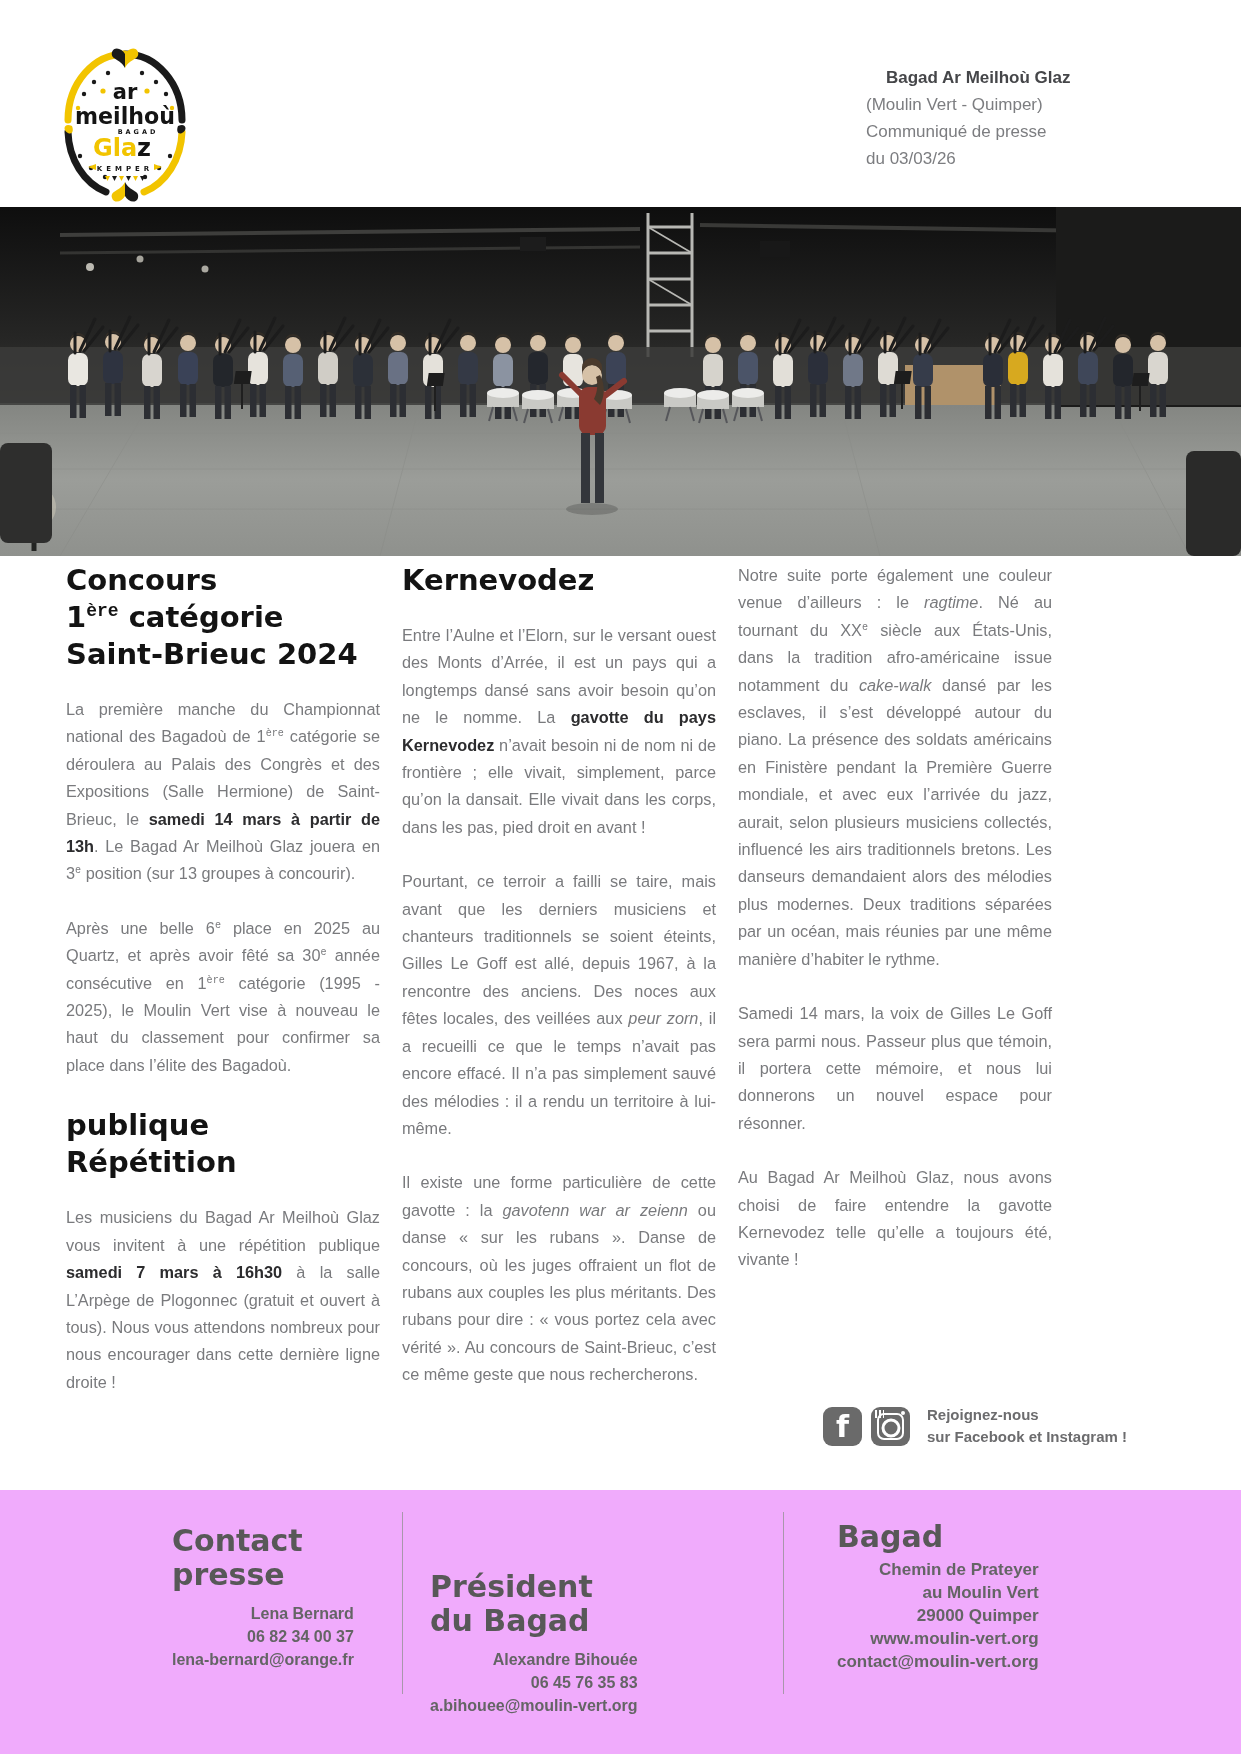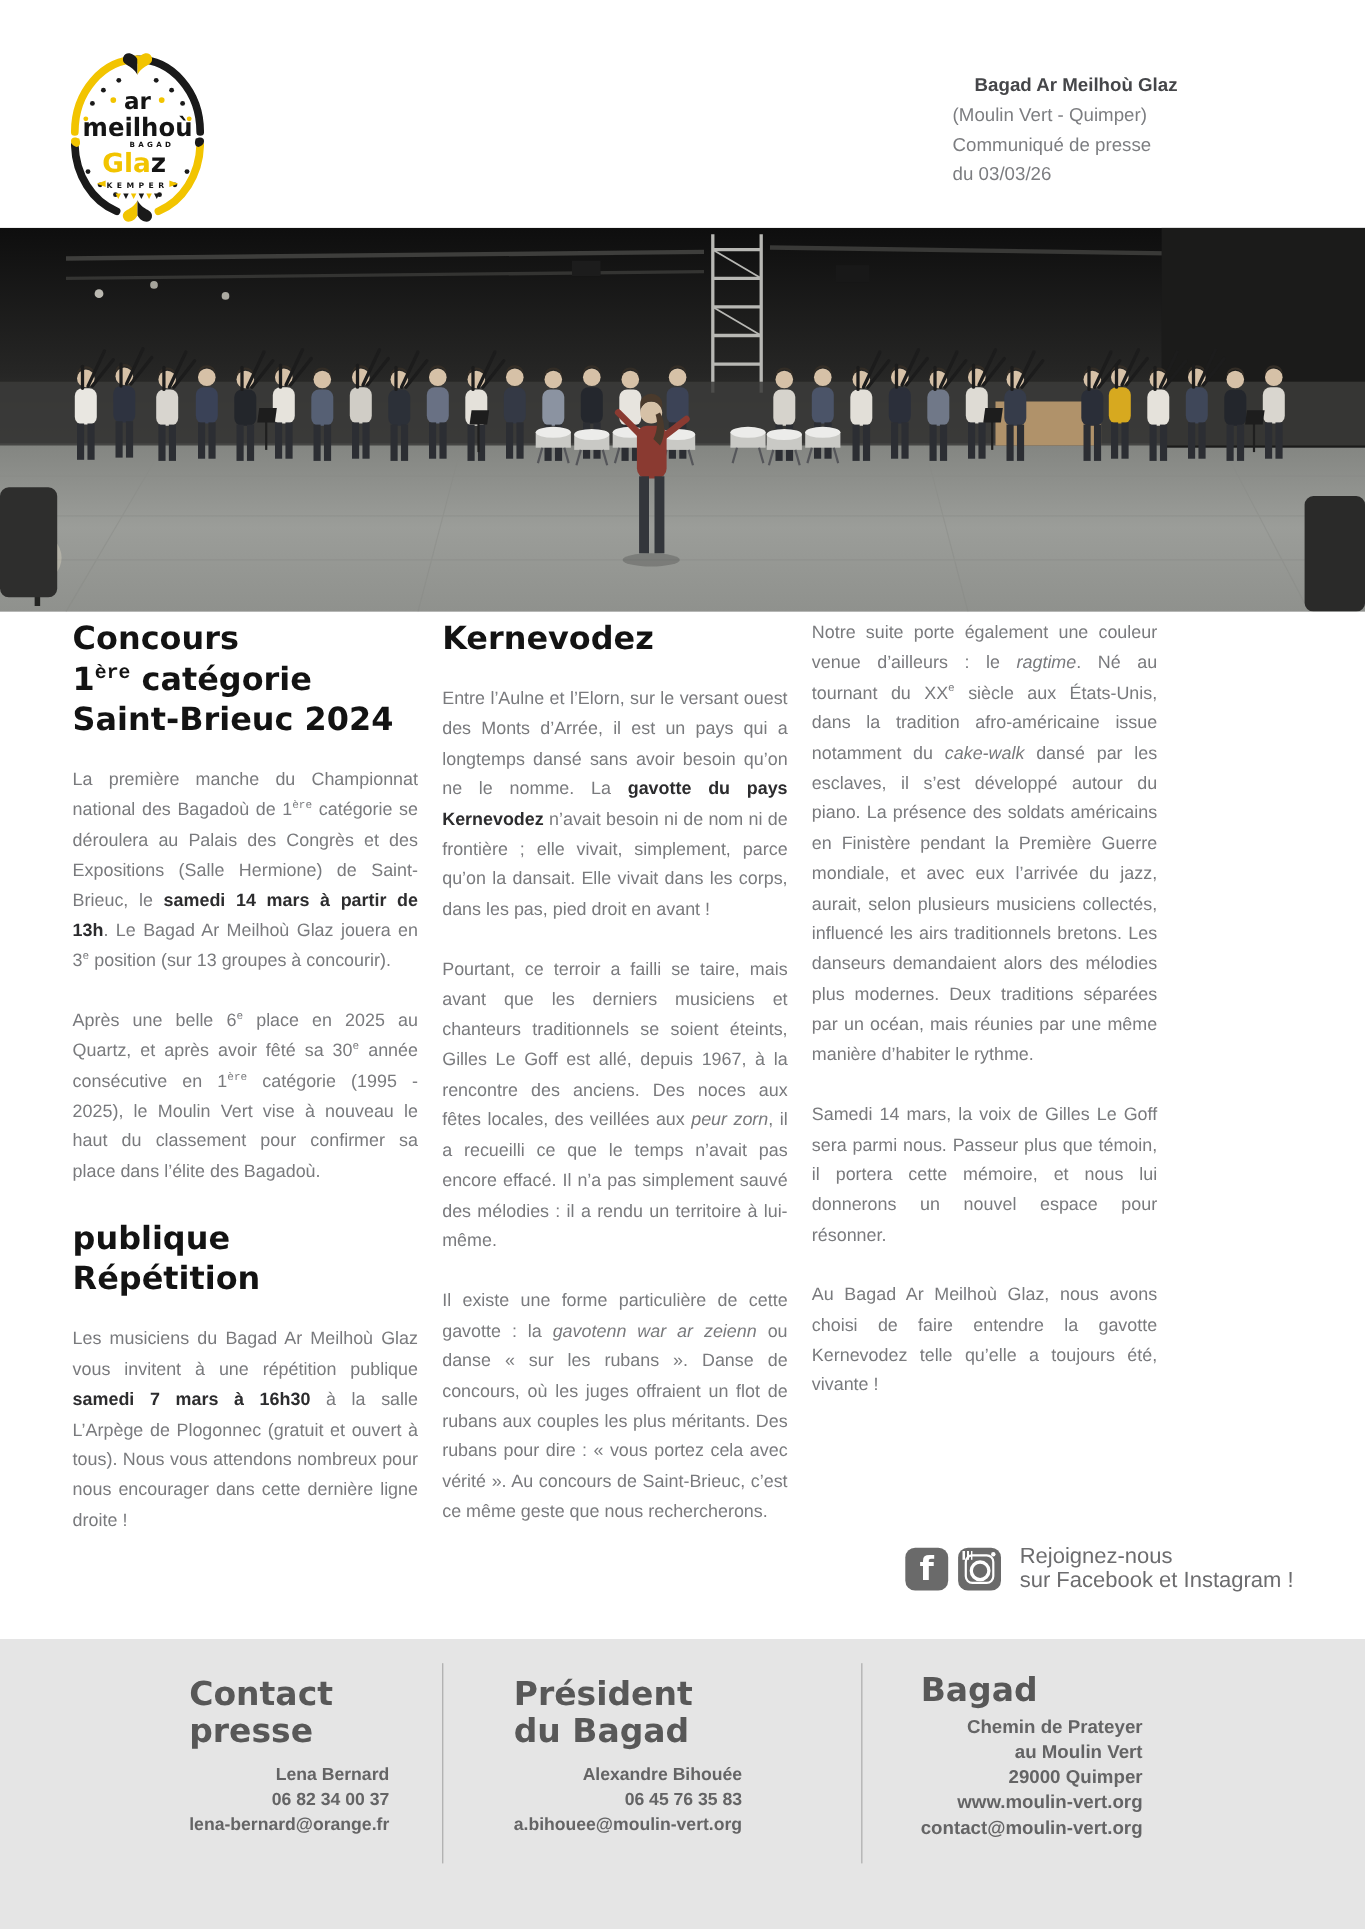--- a/index.html
+++ b/index.html
@@ -31,29 +31,29 @@
   .social{position:absolute;left:823px;top:1404px;display:flex;align-items:center;}
   .icon-sq{width:39px;height:39px;border-radius:9px;background:#6a6a6a;position:relative;margin-right:9px;flex:none;}
   .fb-f{position:absolute;left:0;right:0;bottom:2px;text-align:center;color:#ffffff;
     font-family:"DejaVu Sans",sans-serif;font-weight:700;font-size:30px;line-height:34px;}
   .insta-frame{position:absolute;inset:6px;border:2.5px solid #ffffff;border-radius:7px;}
   .insta-lens{position:absolute;left:50%;top:54%;width:13px;height:13px;border:3px solid #ffffff;
     border-radius:50%;transform:translate(-50%,-50%);}
   .insta-dot{position:absolute;right:5px;top:4px;width:4.5px;height:4.5px;background:#ffffff;border-radius:50%;}
   .insta-stripes{position:absolute;left:4px;top:3px;width:9px;height:8px;
     background:repeating-linear-gradient(90deg,#ffffff 0 2px,rgba(0,0,0,0) 2px 4px);}
-  .social-text{margin-left:8px;font-weight:400;color:#6c6c6e;font-size:20px;line-height:22px;}
-  
-  .footer{position:absolute;left:0;top:1490px;width:1241px;height:264px;background:#e5e5e5;}
+  .social-text{margin-left:8px;font-weight:700;color:#6c6c6e;font-size:15px;line-height:22px;}
+  
+  .footer{position:absolute;left:0;top:1490px;width:1241px;height:264px;background:#f0abfc;}
   .f-div{position:absolute;top:22px;width:1px;height:182px;background:#909090;opacity:.75;}
   .f-div.d1{left:402px;}
   .f-div.d2{left:783px;}
   .f-col{position:absolute;top:34px;}
   .f-col.c1{left:172px;}
-  .f-col.c2{left:467px;}
+  .f-col.c2{left:430px;margin-top:46px;}
   .f-col.c3{left:837px;top:30px;}
   .f-head{font-family:"DejaVu Sans","Liberation Sans",sans-serif;font-weight:800;
     font-size:30px;line-height:34px;color:#585858;margin:0 0 10px 0;}
   .f-col.c3 .f-head{margin-bottom:4px;}
   .f-line{font-weight:700;font-size:16px;line-height:23px;color:#646465;text-align:right;}
   .f-col.c3 .f-line{font-size:17px;}
   
   .logo-txt{font-family:"DejaVu Sans",sans-serif;font-weight:800;}
 </style>
 </head>

